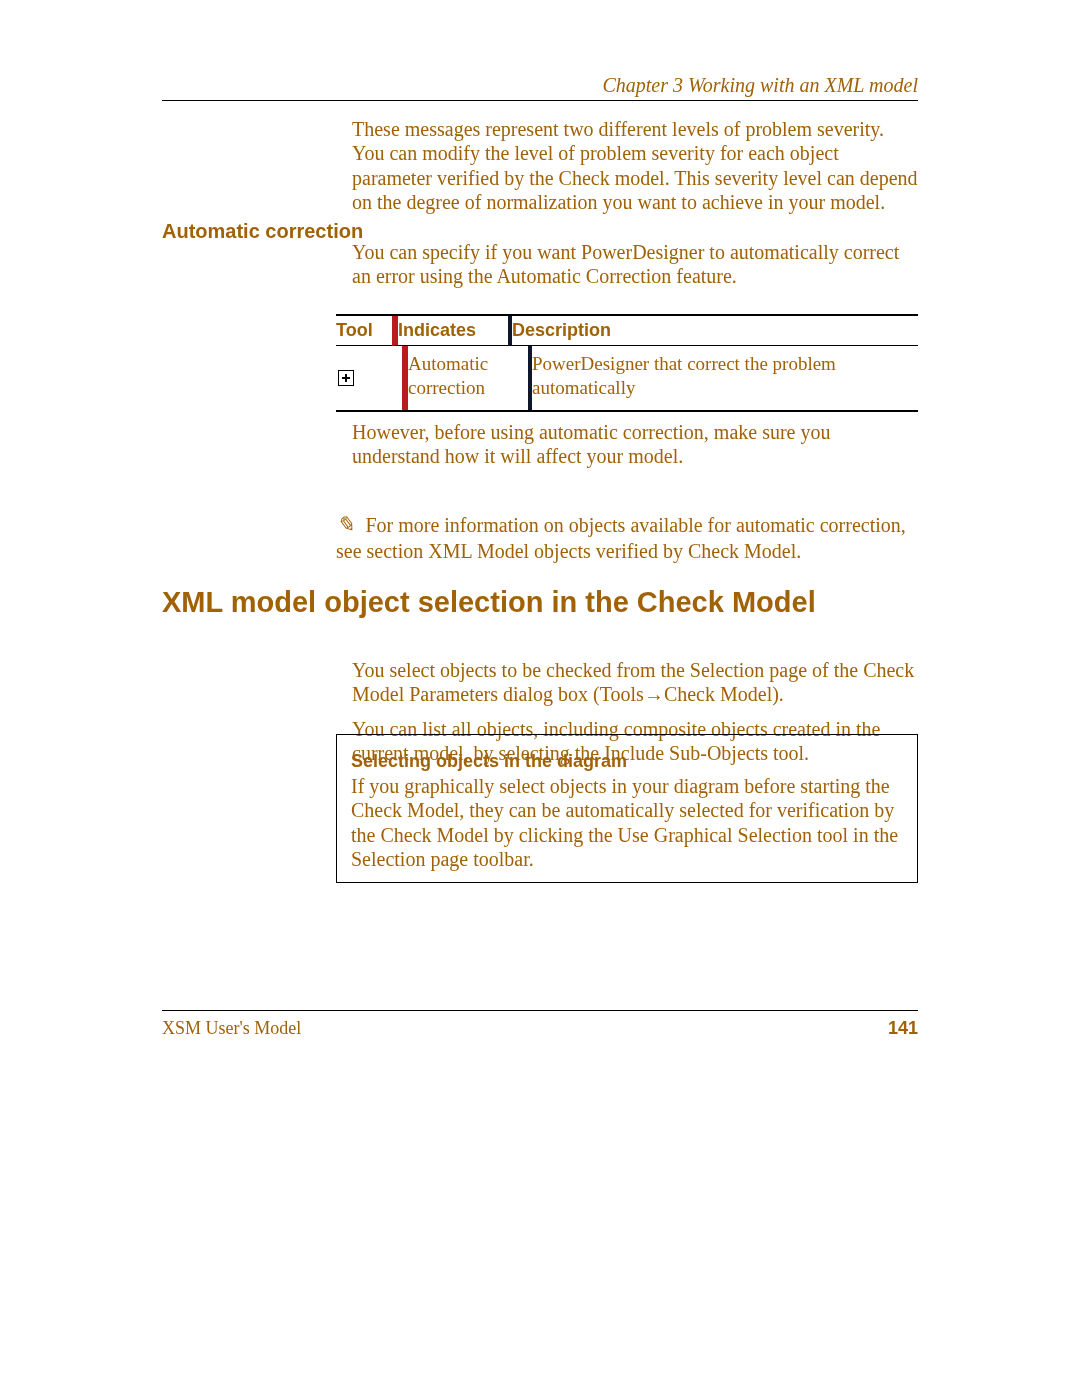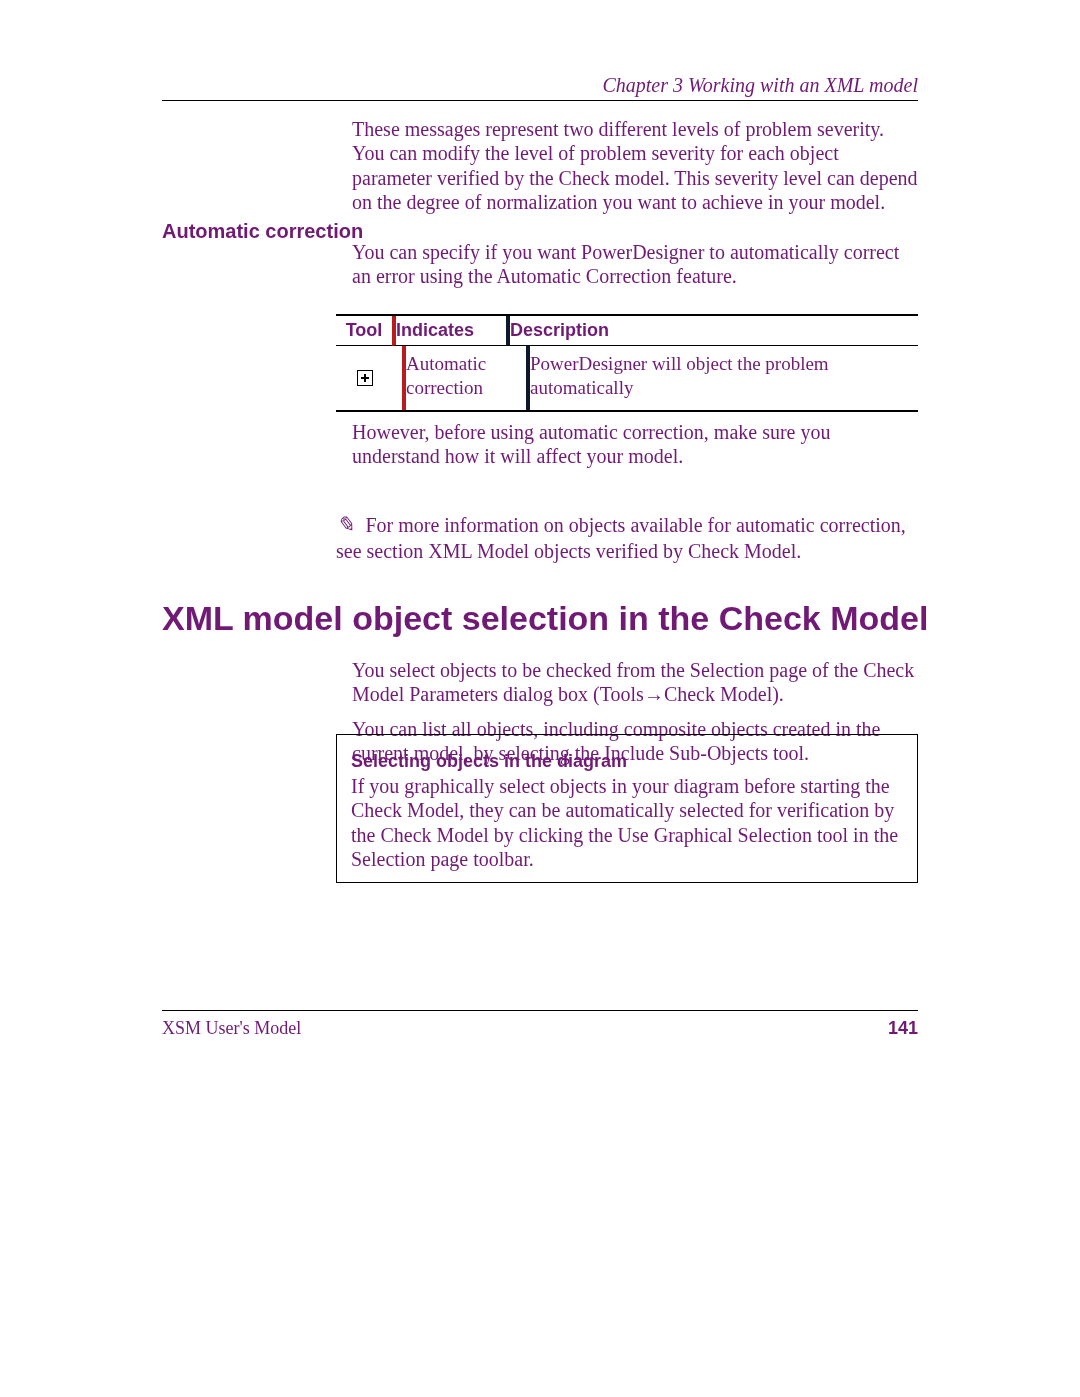--- a/index.html
+++ b/index.html
@@ -5,21 +5,21 @@
   html, body {
     margin: 0;
     padding: 0;
     background: #fff;
   }
   .page {
     width: 1080px;
     height: 1397px;
     position: relative;
     font-family: "Times New Roman", Times, serif;
-    color: #701a75;
+    color: #a16207;
     box-sizing: border-box;
   }
   .header {
     position: absolute;
     top: 74px;
     right: 162px;
     font-style: italic;
     font-size: 20px;
   }
   .header-rule {
@@ -69,22 +69,22 @@
     font-weight: bold;
     font-size: 18px;
     padding: 4px 0 4px 0;
     border-bottom: 1px solid #000;
   }
   .tool-table .cell {
     font-size: 19px;
     padding: 6px 10px 6px 0;
     line-height: 1.25;
   }
-  .col-tool { width: 56px; padding-left: 4px; text-align: center; }
-  .col-ind  { width: 110px; border-left: 4px solid #b91c1c; padding-left: 8px; }
+  .col-tool { width: 56px; padding-left: 4px; }
+  .col-ind  { width: 110px; border-left: 6px solid #b91c1c; padding-left: 8px; }
   .col-desc { flex: 1; border-left: 4px solid #0f172a; padding-left: 10px; }
   .tool-table .data .col-tool,
   .tool-table .data .col-ind,
   .tool-table .data .col-desc {
     padding-top: 6px;
     padding-bottom: 10px;
   }
   .tool-table .end-rule {
     border-top: 2px solid #000;
     height: 0;
@@ -122,22 +122,21 @@
     font-size: 22px;
     margin-right: 6px;
   }
 
   .xml-heading {
     position: absolute;
     left: 162px;
     top: 586px;
     font-family: Arial, Helvetica, sans-serif;
     font-weight: bold;
-    font-size: 34px;
-    margin-top: 13px;
+    font-size: 29px;
   }
   .xml-body { top: 658px; }
 
   .note-box {
     position: absolute;
     left: 336px;
     right: 162px;
     top: 734px;
     border: 1px solid #000;
     padding: 16px 14px 10px 14px;
@@ -198,21 +197,21 @@
     <div class="row">
       <div class="hdr col-tool">Tool</div>
       <div class="hdr col-ind">Indicates</div>
       <div class="hdr col-desc">Description</div>
     </div>
     <div class="row data">
       <div class="cell col-tool">
         <span class="tool-icon"></span>
       </div>
       <div class="cell col-ind">Automatic correction</div>
-      <div class="cell col-desc">PowerDesigner will object the problem automatically</div>
+      <div class="cell col-desc">PowerDesigner that correct the problem automatically</div>
     </div>
     <div class="end-rule"></div>
   </div>
 
   <div class="body-col sec-body auto2">
     <p>However, before using automatic correction, make sure you understand how it will affect your model.</p>
   </div>
 
   <div class="info-line">
     <span class="pencil">✎</span>

